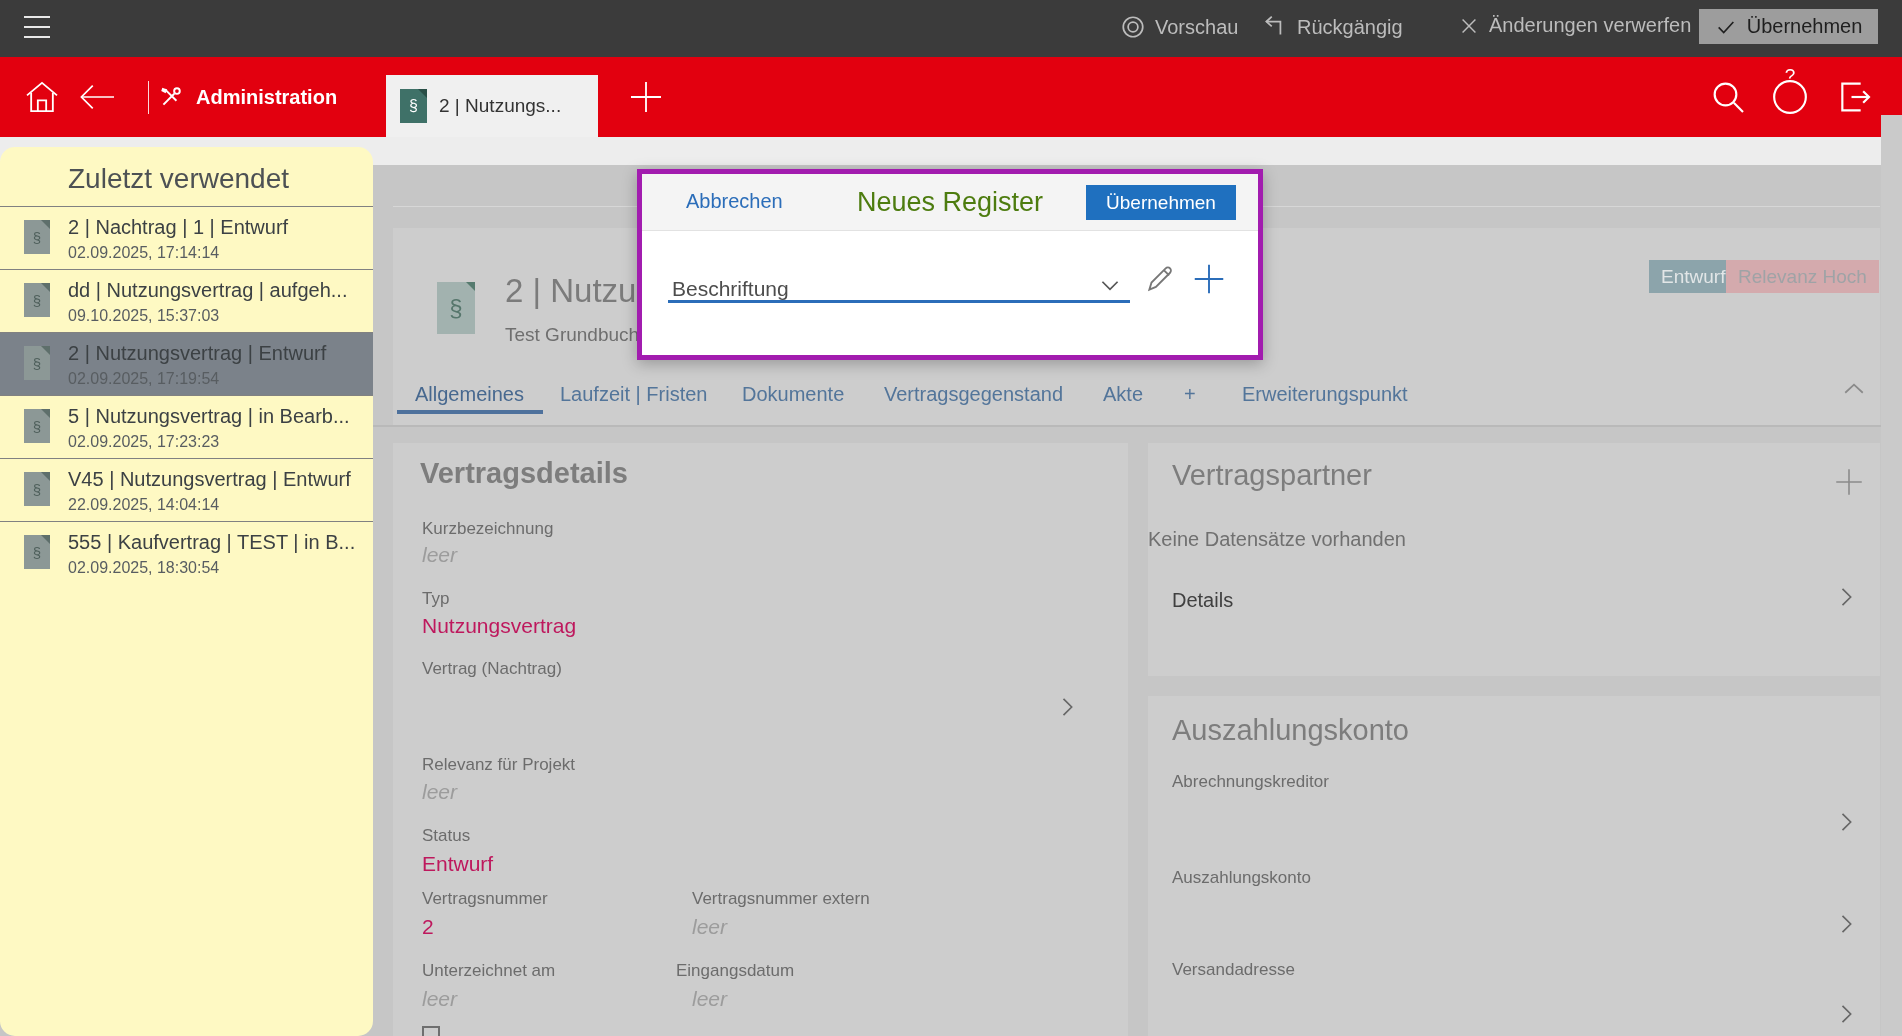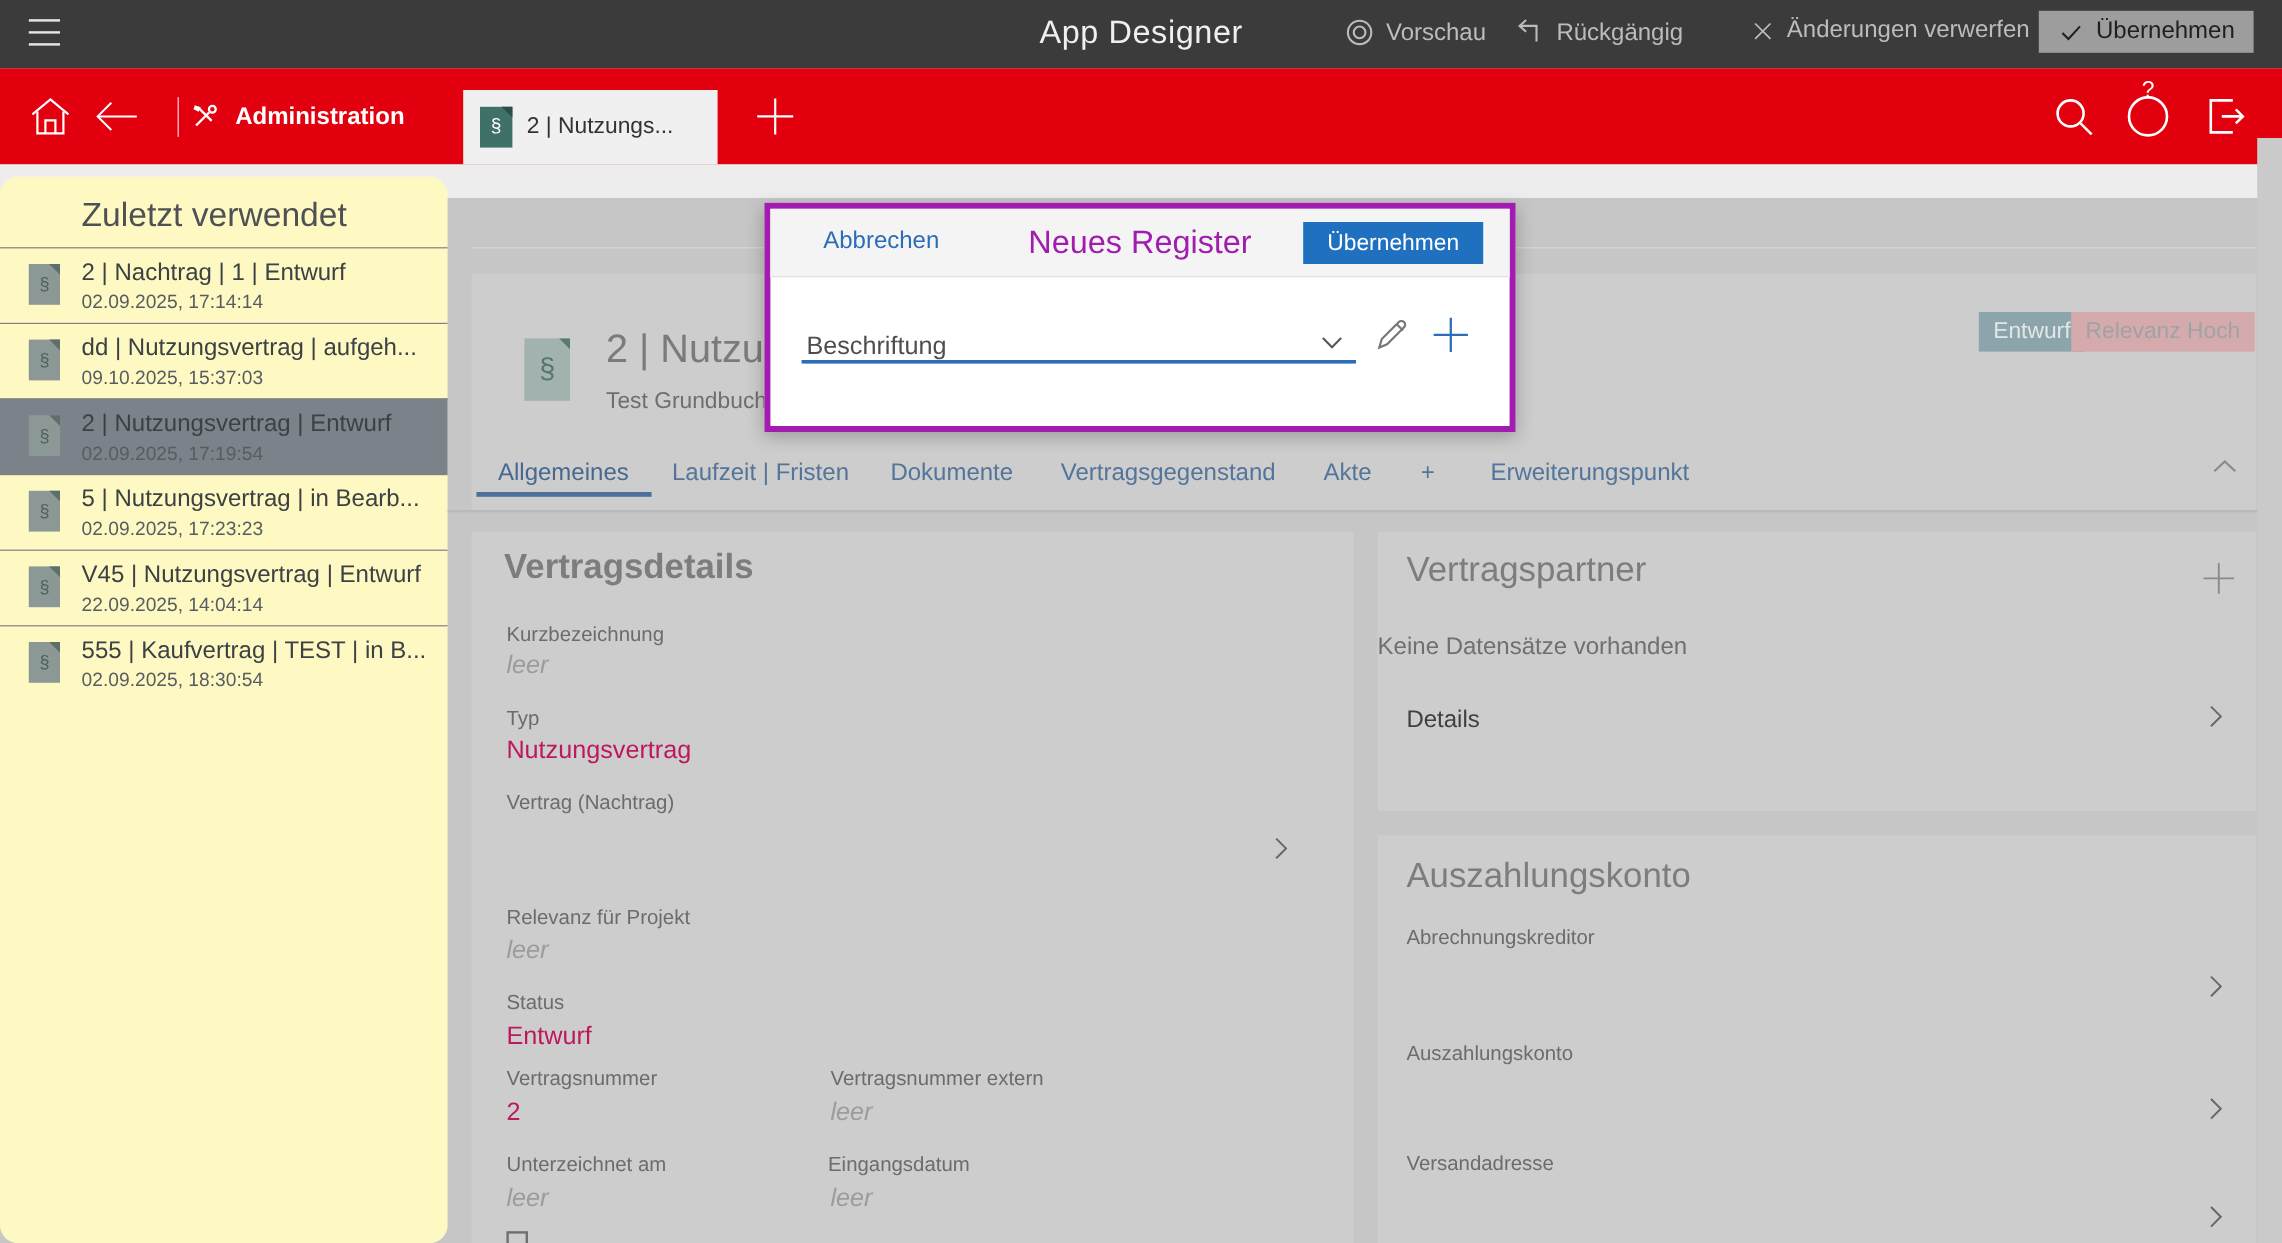--- a/index.html
+++ b/index.html
@@ -74,40 +74,39 @@
   .vp-details{position:absolute;left:24px;top:146px;font-size:20px;color:#404040;}
   .checkbox{position:absolute;left:29px;top:583px;width:18px;height:18px;border:2px solid #6f6f6f;background:transparent;}
 
   .scrollbar{position:absolute;left:1881px;top:115px;width:21px;height:921px;background:#cacaca;}
 
   
   .dialog{position:absolute;left:637px;top:169px;width:626px;height:191px;background:#fff;
           border:5px solid #a21caf;box-shadow:0 4px 14px rgba(0,0,0,.25);}
   .dlg-header{position:absolute;left:0;top:0;right:0;height:57px;background:#f4f4f4;border-bottom:1px solid #e2e2e2;}
   .dlg-cancel{position:absolute;left:44px;top:16px;font-size:20px;color:#2b6db9;cursor:default;}
-  .dlg-title{position:absolute;left:0;right:0;top:13px;text-align:center;font-size:27px;font-weight:300;color:#a21caf;}
+  .dlg-title{position:absolute;left:0;right:0;top:13px;text-align:center;font-size:27px;font-weight:300;color:#4d7c0f;}
   .dlg-apply{position:absolute;right:22px;top:11px;width:150px;height:35px;background:#1f70bf;border:none;
              color:#fff;font-size:19px;font-family:inherit;display:flex;align-items:center;justify-content:center;}
   .dlg-field-label{position:absolute;left:30px;top:103px;font-size:21px;color:#4d4d4d;}
   .dlg-underline{position:absolute;left:26px;top:126px;width:462px;height:3px;background:#2b6db9;}
   .icon{display:inline-flex;align-items:center;justify-content:center;}
   svg{display:block;}
 </style>
 </head>
 <body>
 
 <div id="root">
 
   <header class="topbar">
     <span class="hamburger">
         <i></i>
         <i></i>
         <i></i>
       </span>
-    <div class="topbar-title">App Designer</div>
 
     <div class="top-action" style="left:1120px;">
       <span class="icon">
         <svg width="26" height="26" viewBox="0 0 24 24" fill="none" stroke="#bcbcbc" stroke-width="1.6">
           <circle cx="12" cy="12" r="9"></circle>
             <circle cx="12" cy="12" r="4.5"></circle>
         </svg>
       </span>
       <span>Vorschau</span>
     </div>
@@ -304,21 +303,21 @@
     <span class="lbl" style="left:29px;top:383px;">Status</span>
     <span class="val" style="left:29px;top:409px;">Entwurf</span>
 
     <span class="lbl" style="left:29px;top:446px;">Vertragsnummer</span>
     <span class="val" style="left:29px;top:472px;">2</span>
     <span class="lbl" style="left:299px;top:446px;">Vertragsnummer extern</span>
     <span class="leer" style="left:299px;top:472px;">leer</span>
 
     <span class="lbl" style="left:29px;top:518px;">Unterzeichnet am</span>
     <span class="leer" style="left:29px;top:544px;">leer</span>
-    <span class="lbl" style="left:297px;top:518px;text-align:center;">Eingangsdatum</span>
+    <span class="lbl" style="left:283px;top:518px;text-align:center;">Eingangsdatum</span>
     <span class="leer" style="left:299px;top:544px;">leer</span>
 
     <span class="checkbox"></span>
   </section>
 
   <section class="card card-vp">
     <div class="cardtitle" style="left:24px;top:16px;">Vertragspartner</div>
     <span class="chev" style="left:684px;top:22px;">
       <svg width="34" height="34" viewBox="0 0 24 24" fill="none" stroke="#8a8a8a" stroke-width="1.1">
           <path d="M12 3 V21 M3 12 H21"></path>

